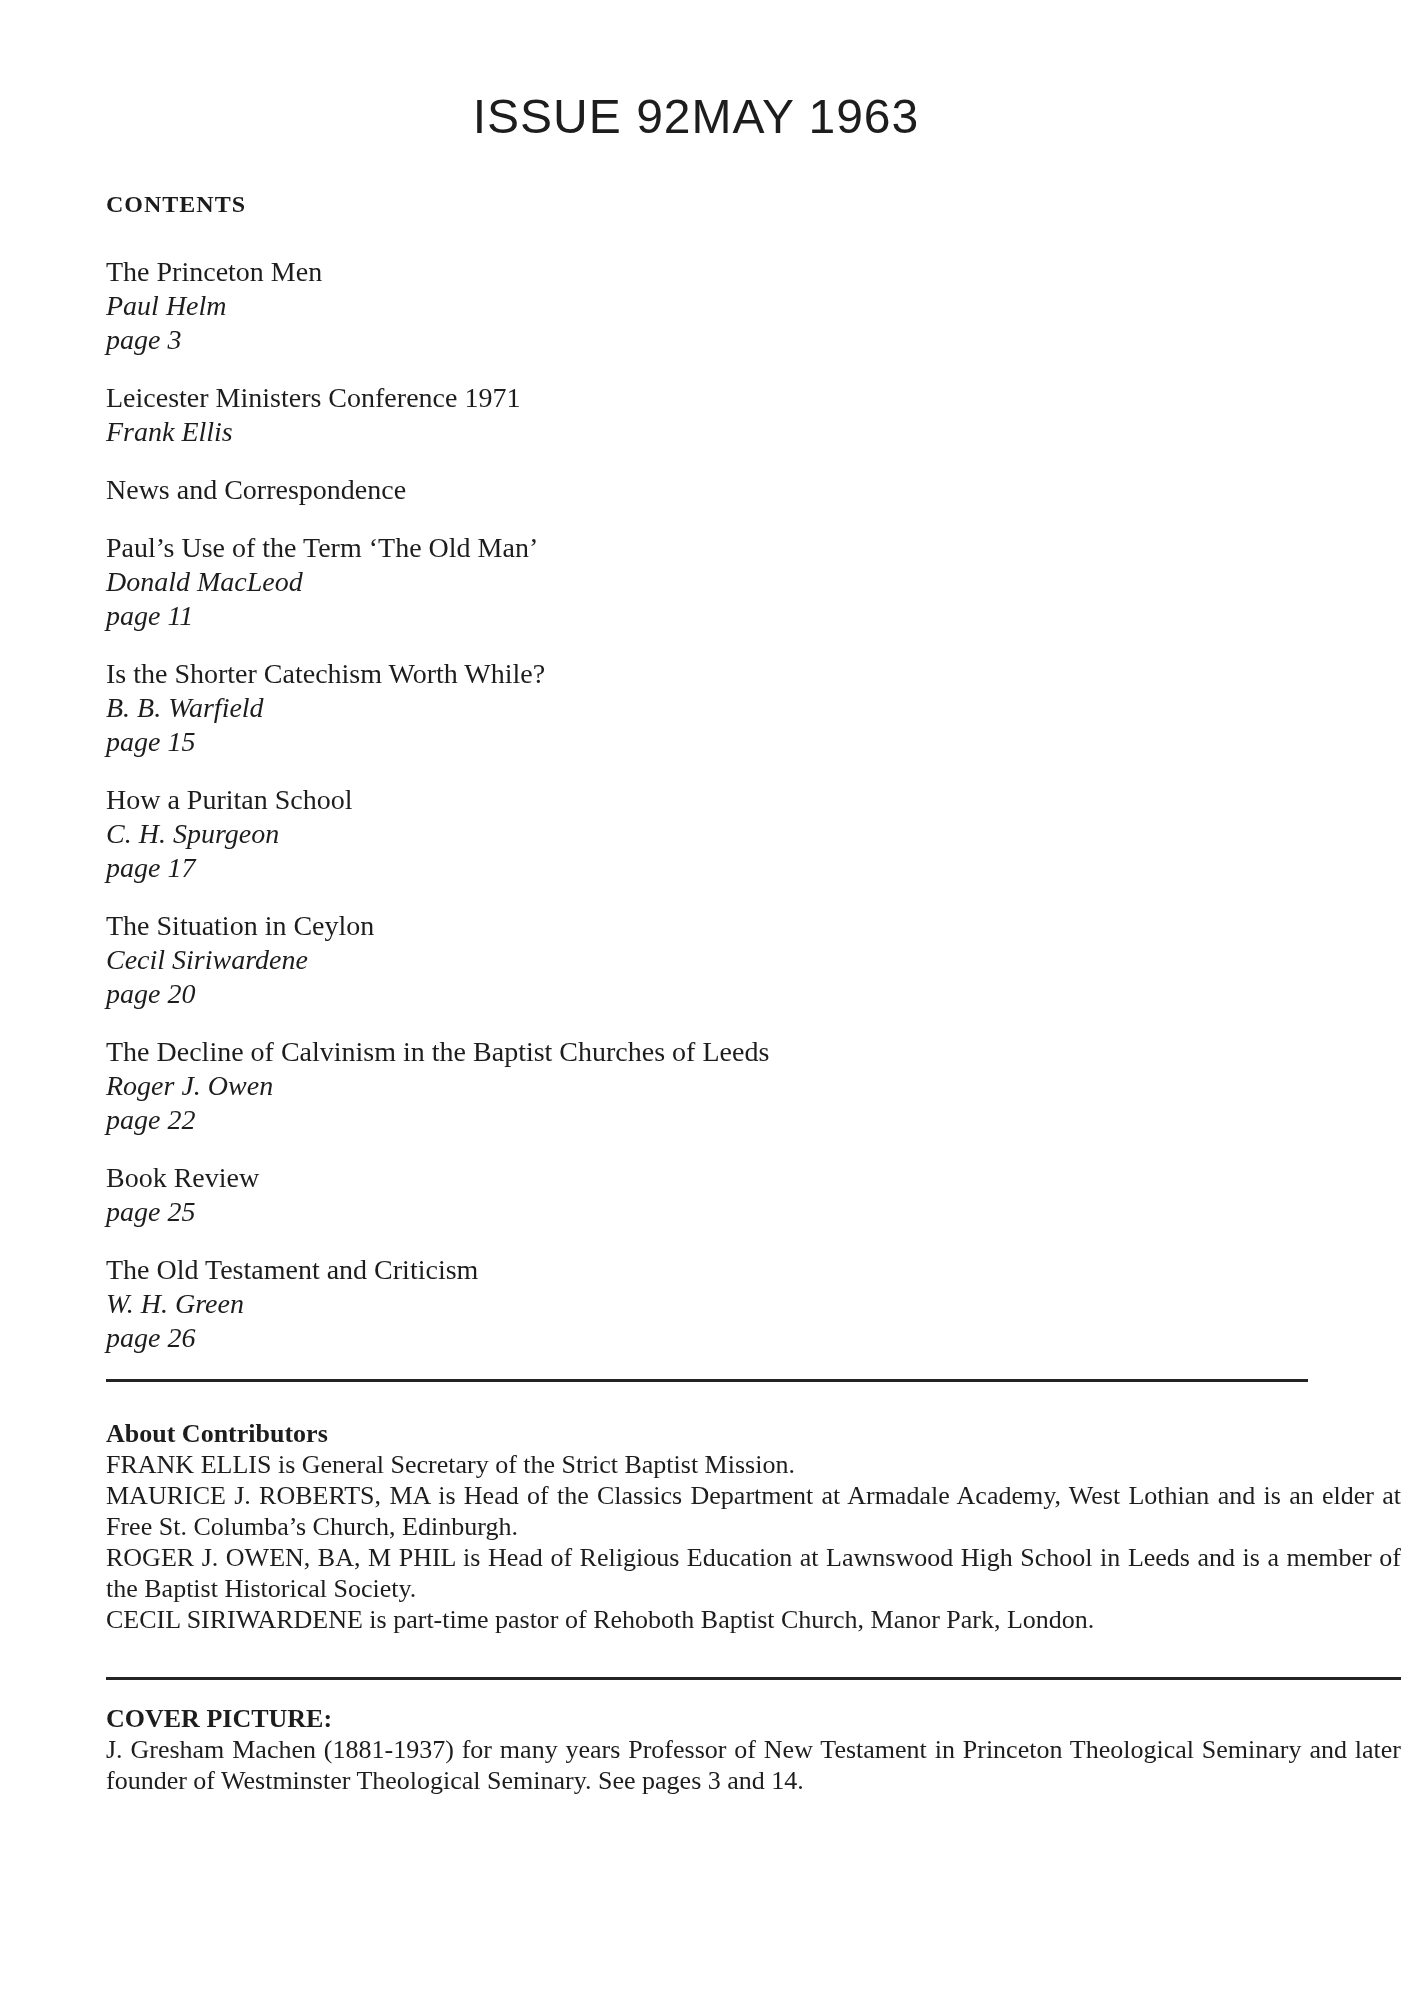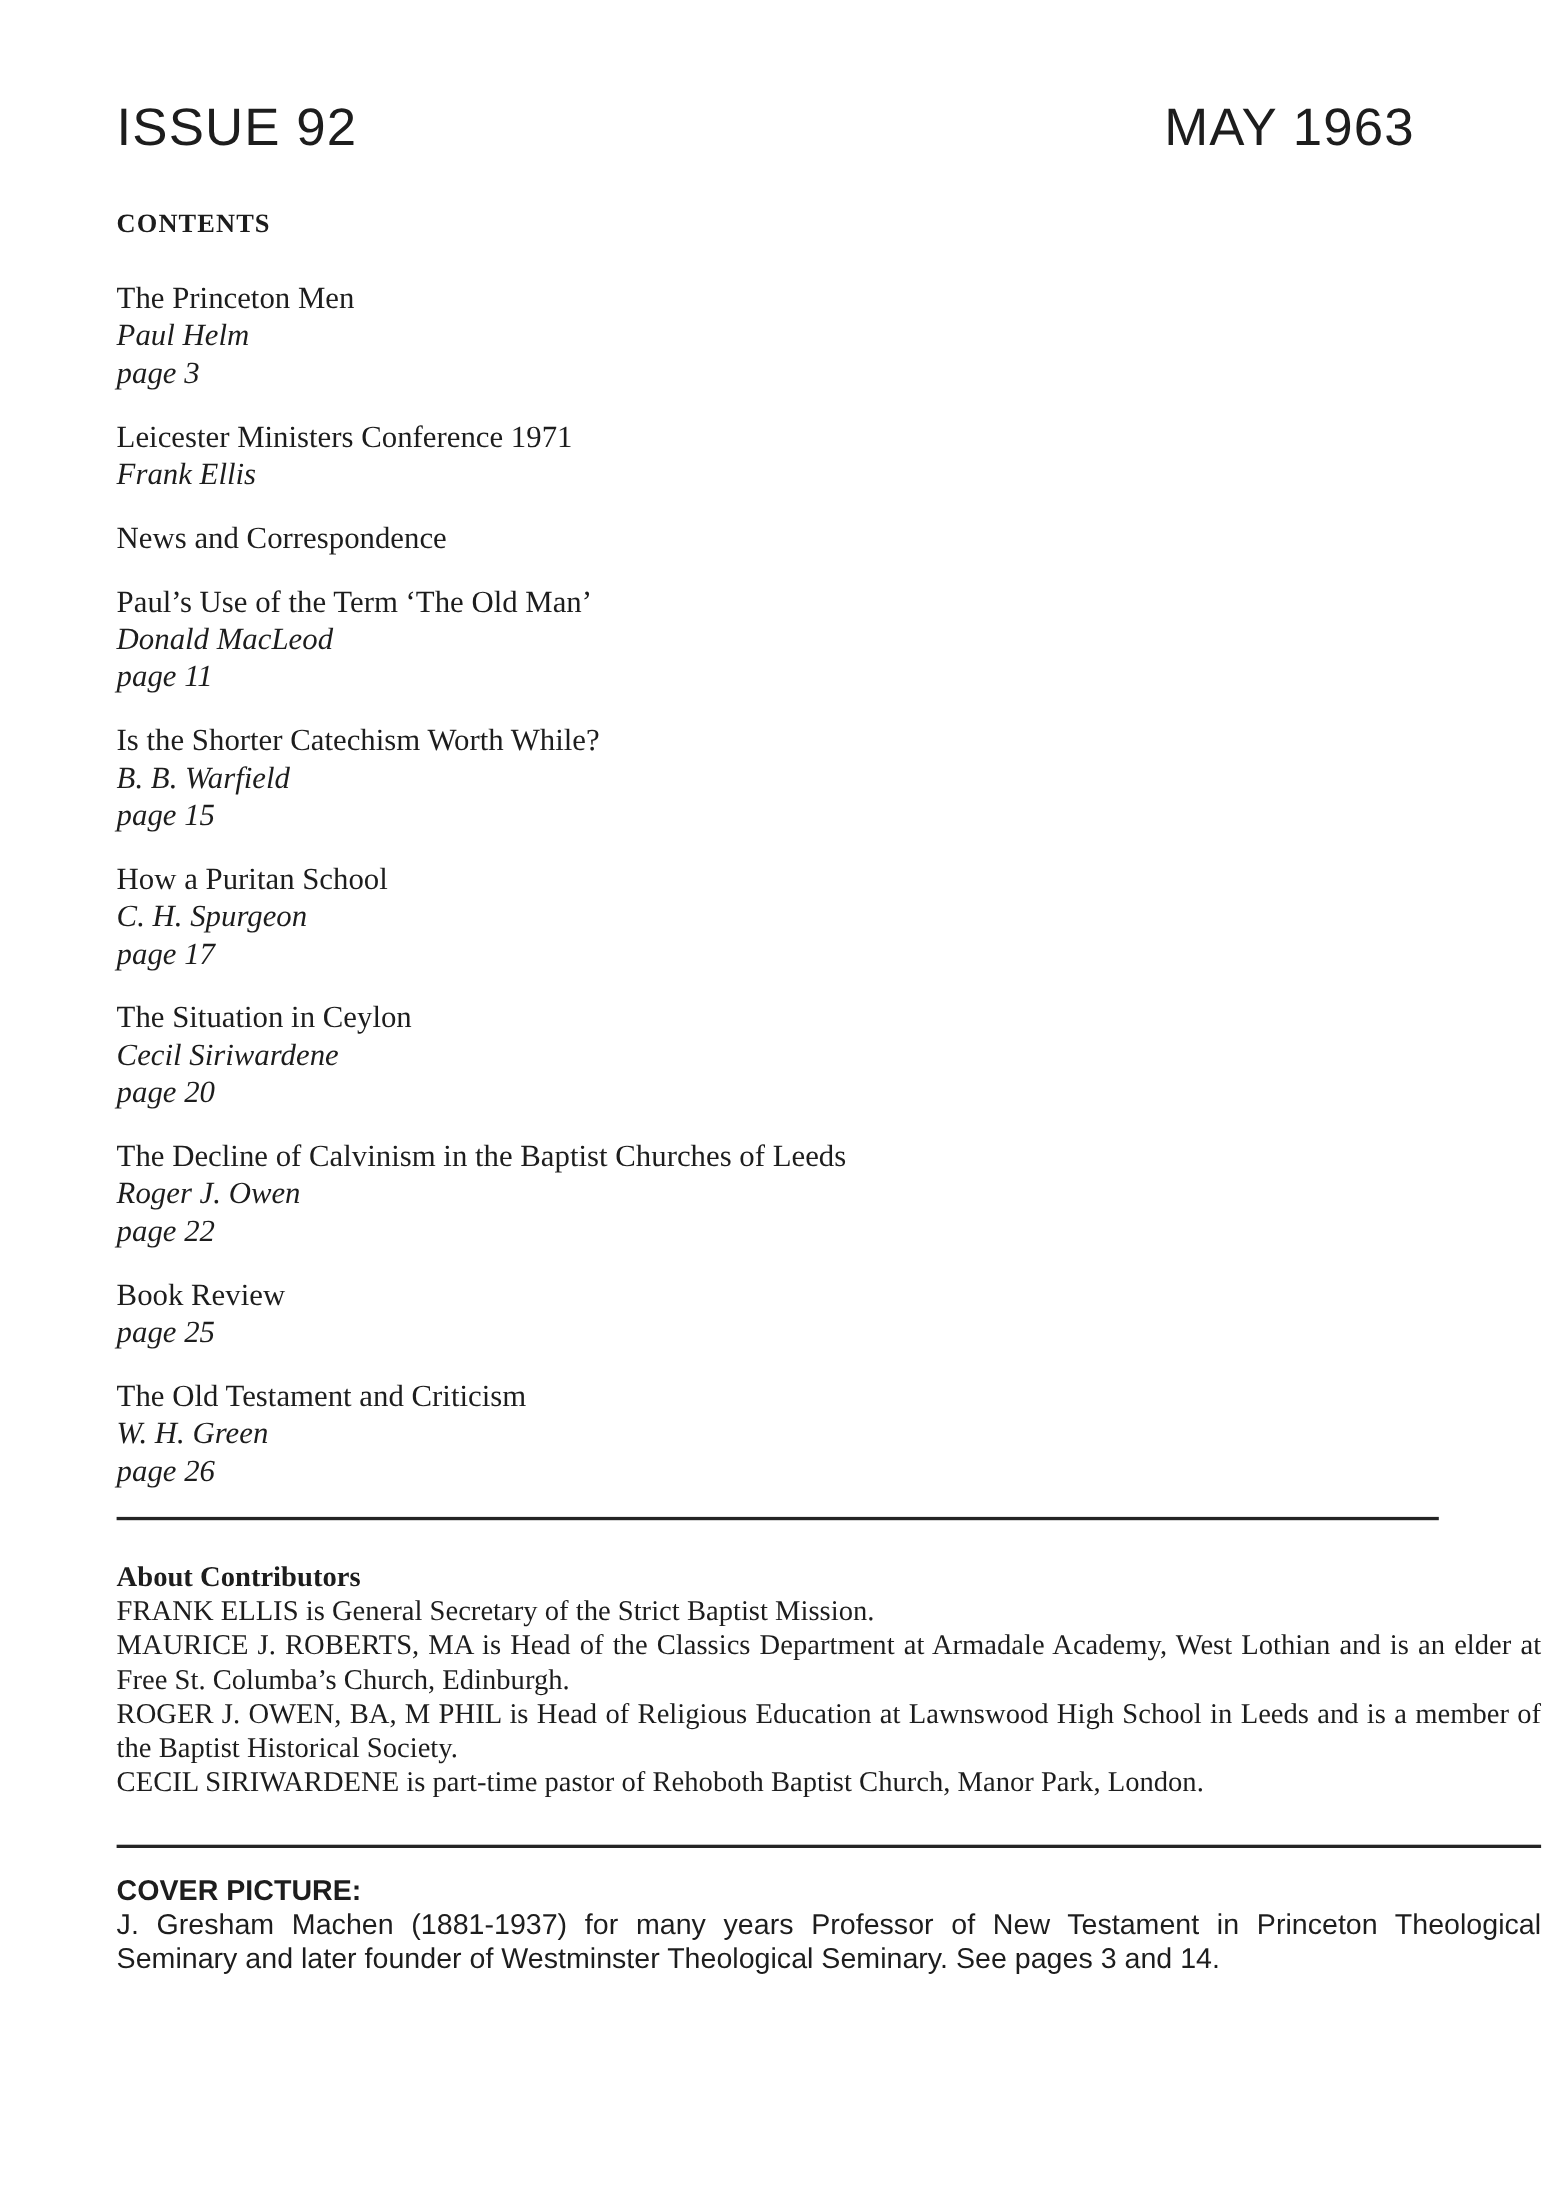--- a/index.html
+++ b/index.html
@@ -17,21 +17,21 @@
   .page {
     width: 1295px;
     margin-left: 106px;
     padding-top: 93px;
   }
 
   
   .masthead {
     width: 1180px;
     display: flex;
-    justify-content: space-between;
+    justify-content: center;
     align-items: baseline;
     font-family: "Liberation Sans", sans-serif;
     font-size: 48px;
     font-weight: 400;
     letter-spacing: 1px;
     line-height: 1;
     color: #1d1d1d;
   }
 
   
@@ -84,21 +84,21 @@
   .contrib {
     margin: 0;
     text-align: justify;
   }
   .contrib-name { font-style: normal; }
   .contrib-desc { }
 
   
   .cover-picture {
     margin-top: 23px;
-    font-family: Liberation Sans, sans-serif;
+    font-family: Liberation Serif, serif;
     font-size: 26px;
     line-height: 31px;
     color: #1d1d1d;
   }
   .cover-heading {
     margin: 0;
     font-size: 26px;
     font-weight: 700;
     line-height: 31px;
   }

